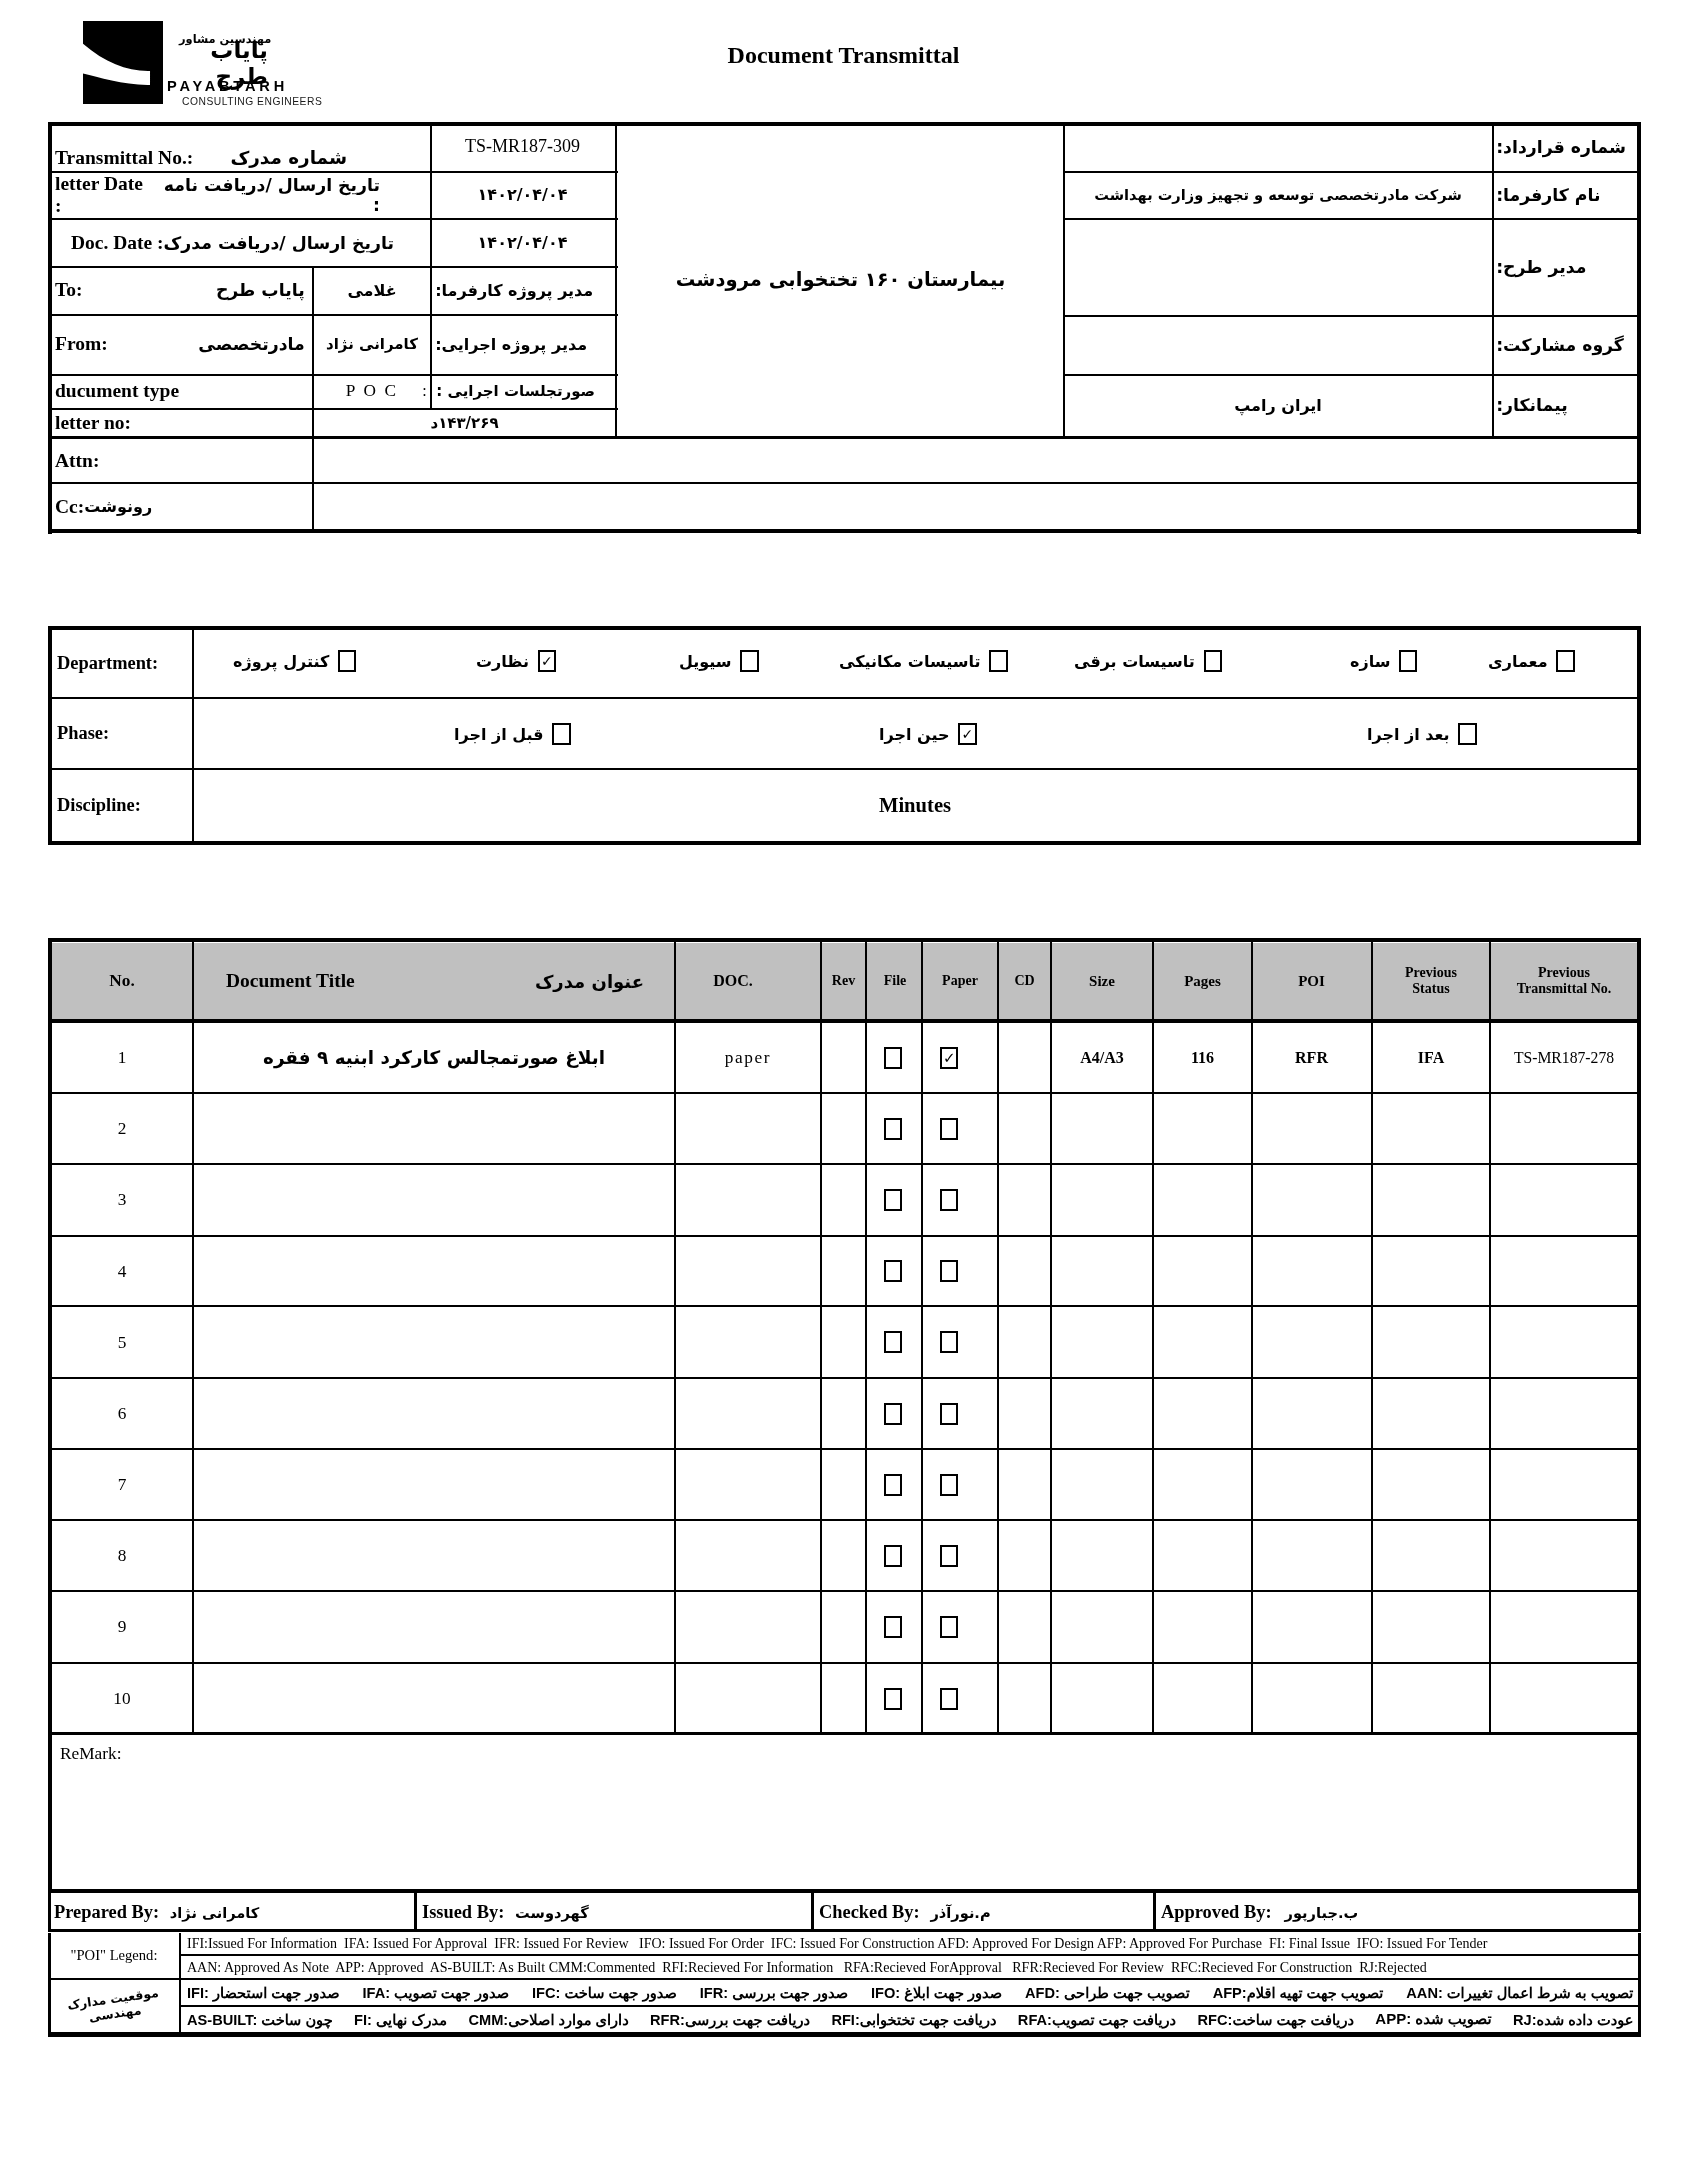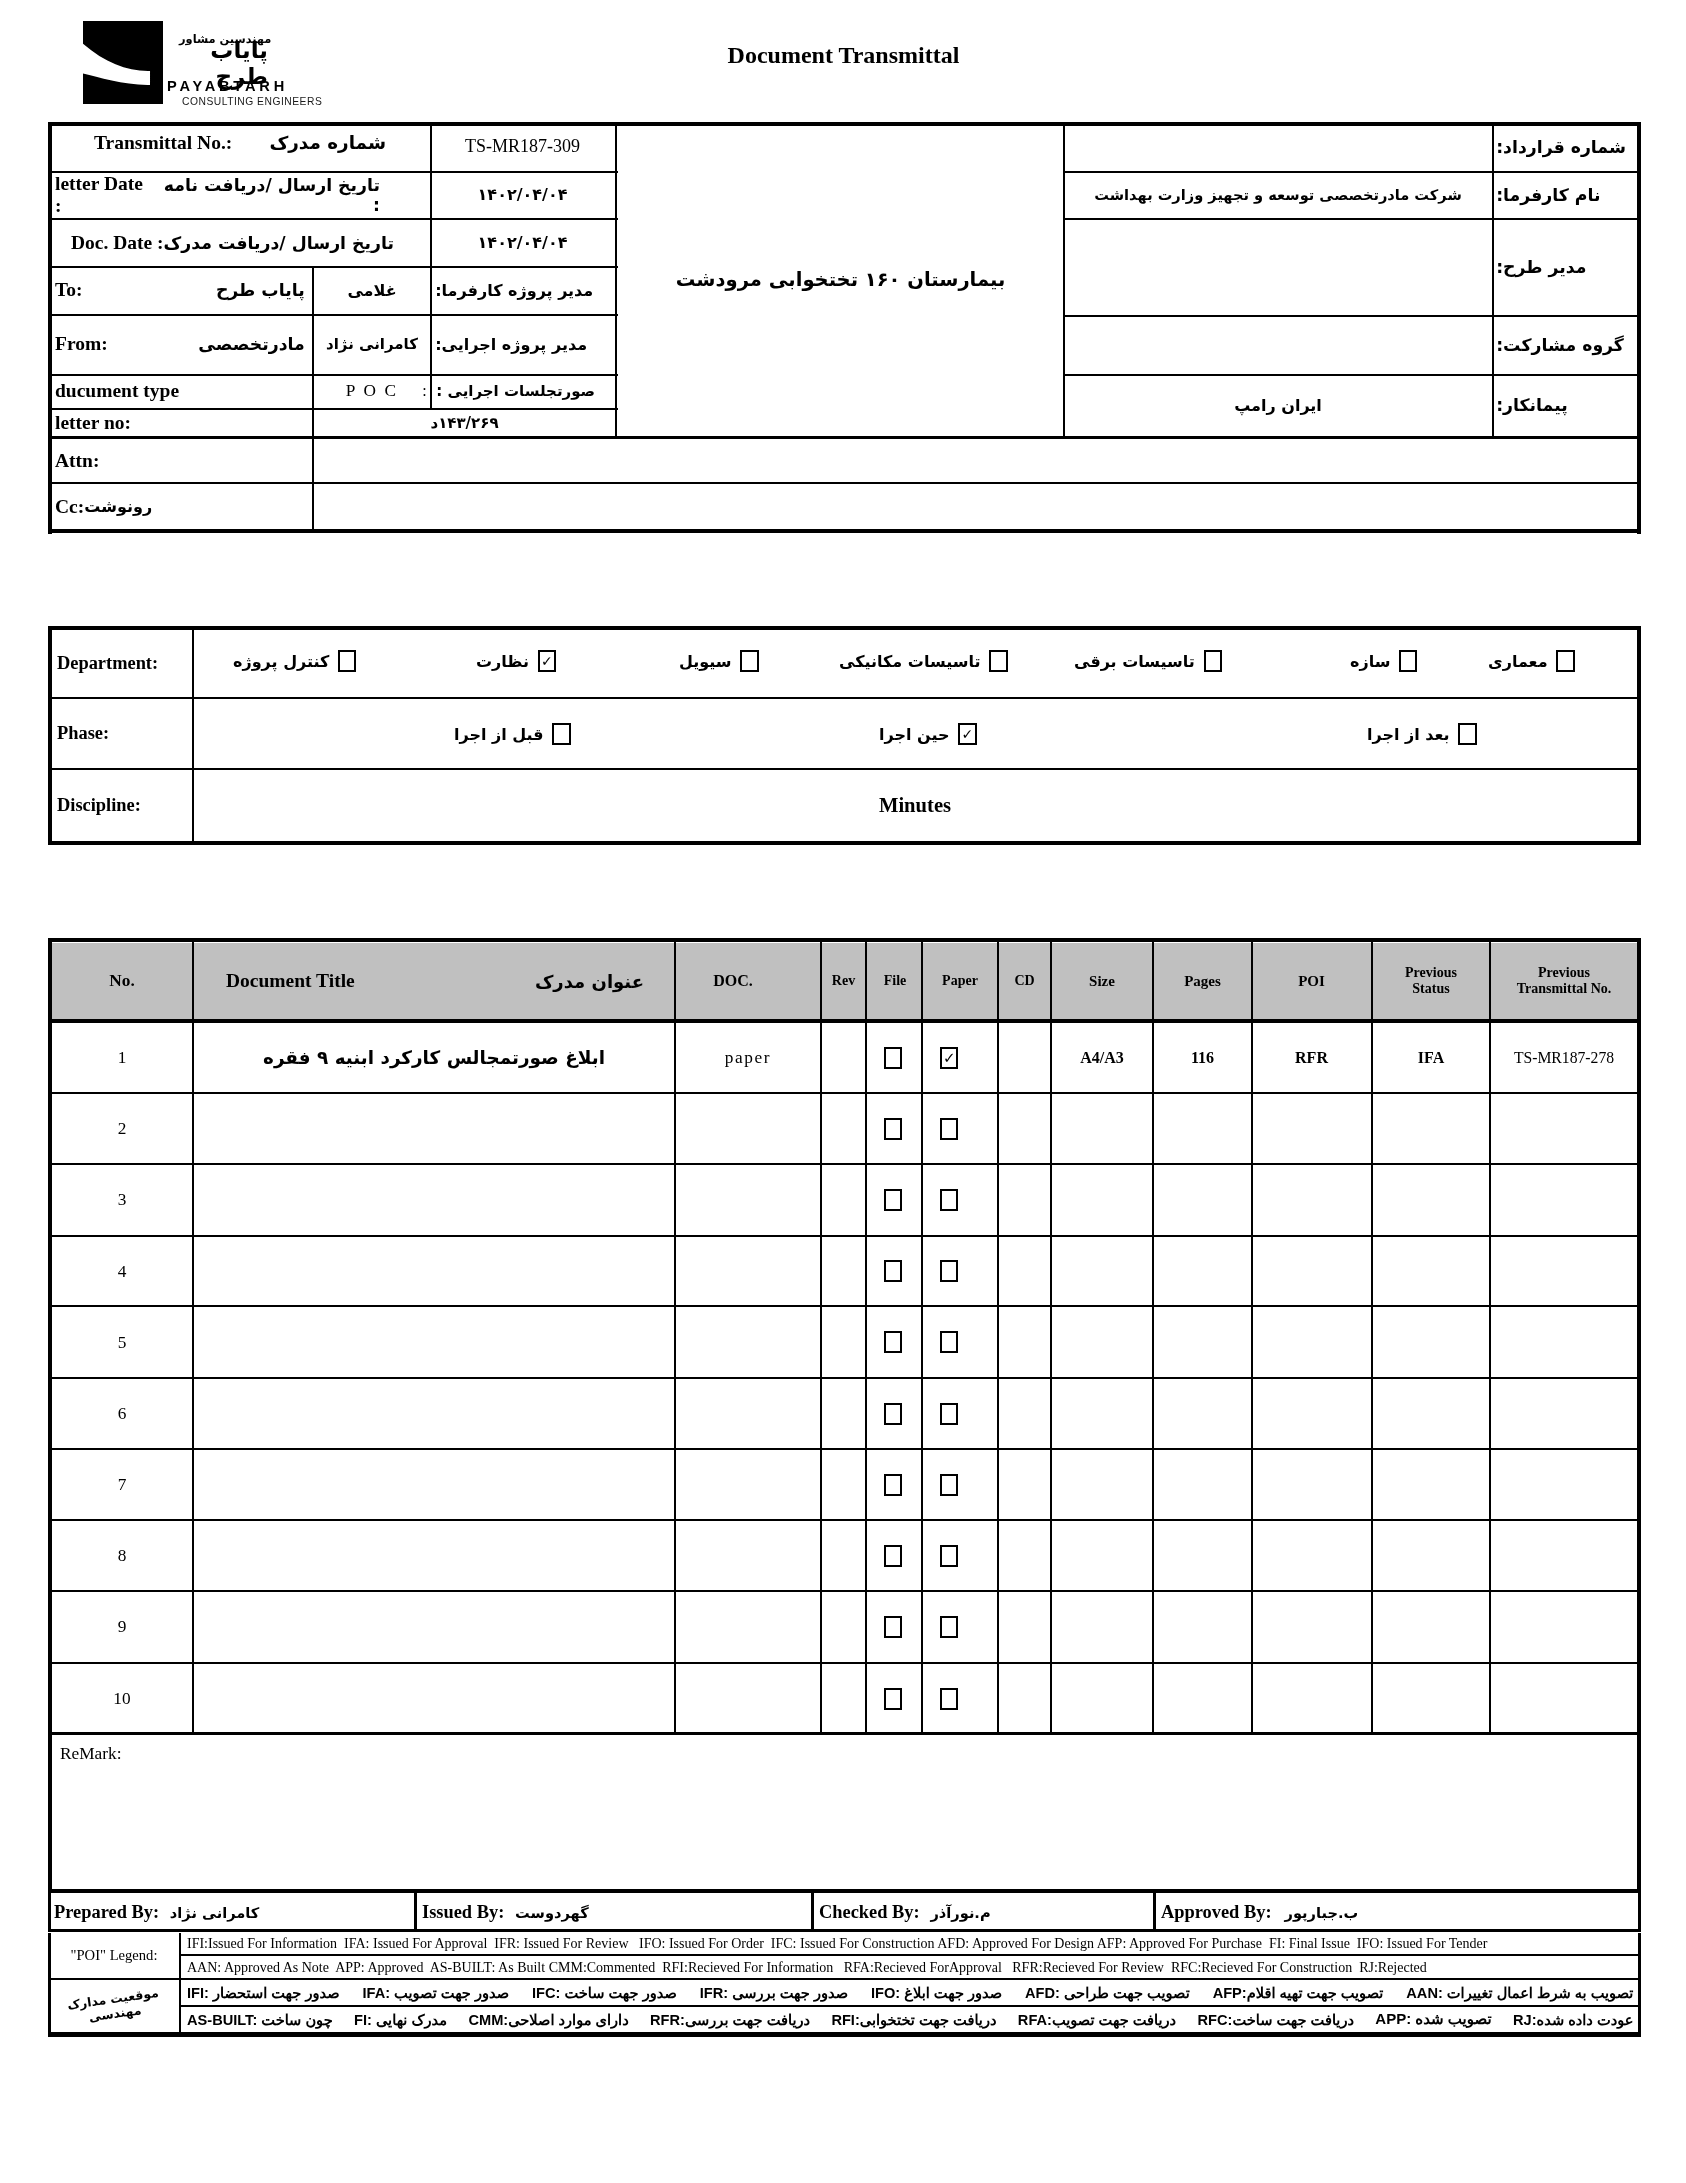--- a/index.html
+++ b/index.html
@@ -53,21 +53,21 @@
   <div class="ln" style="left:1063px;top:374px;width:578px;height:2.2px;"></div>
   <div class="ln" style="left:48px;top:408px;width:570px;height:2.2px;"></div>
   <div class="ln" style="left:48px;top:436px;width:1593px;height:2.7px;"></div>
   <div class="ln" style="left:48px;top:482px;width:1593px;height:2.2px;"></div>
   <div class="ln" style="left:312px;top:266px;width:2.2px;height:267px;"></div>
   <div class="ln" style="left:430px;top:122px;width:2.2px;height:288px;"></div>
   <div class="ln" style="left:615px;top:122px;width:2.2px;height:317px;"></div>
   <div class="ln" style="left:1063px;top:122px;width:2.2px;height:317px;"></div>
   <div class="ln" style="left:1492px;top:122px;width:2.2px;height:317px;"></div>
 
-  <div class="cell" style="left:55px;top:118px;width:368px;height:49px;justify-content:space-between;padding-right:76px;margin-left:39px;">
+  <div class="cell" style="left:55px;top:133px;width:368px;height:49px;justify-content:space-between;padding-right:76px;">
     <span class="en" style="font-size:19.5px;">Transmittal No.:</span>
     <span class="fa" dir="rtl" style="font-size:18.4px;">شماره مدرک</span>
   </div>
   <div class="cell enr ctr" style="left:430px;top:122px;width:185px;height:49px;font-size:18px;">TS-MR187-309</div>
 
   <div class="cell" style="left:55px;top:171px;width:368px;height:47px;justify-content:space-between;padding-right:43px;">
     <span class="en" style="font-size:19.5px;">letter Date  :</span>
     <span class="fa" dir="rtl" style="font-size:17.3px;">تاریخ ارسال /دریافت نامه :</span>
   </div>
   <div class="cell fa ctr" dir="rtl" style="left:430px;top:171px;width:185px;height:47px;font-size:16px;">۱۴۰۲/۰۴/۰۴</div>

